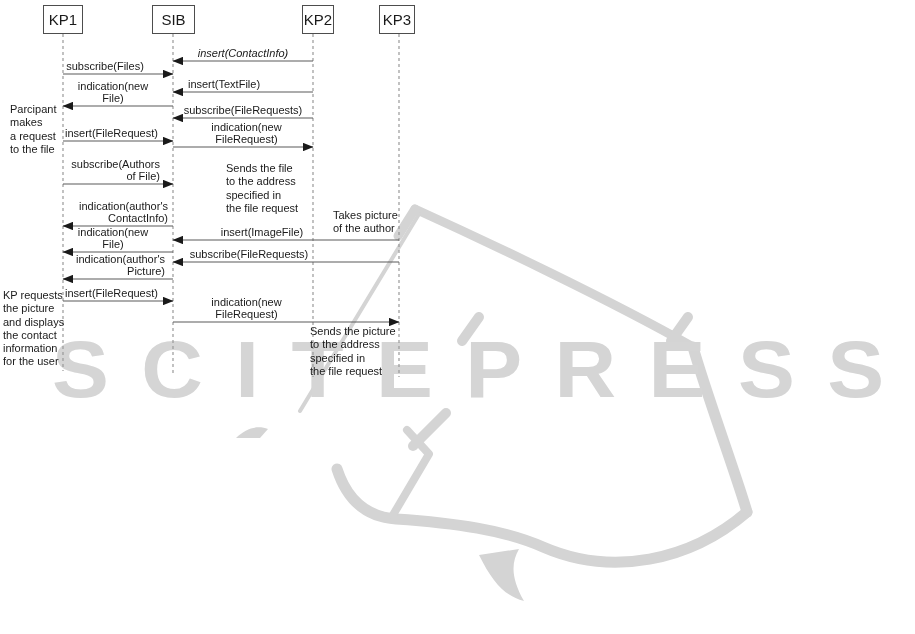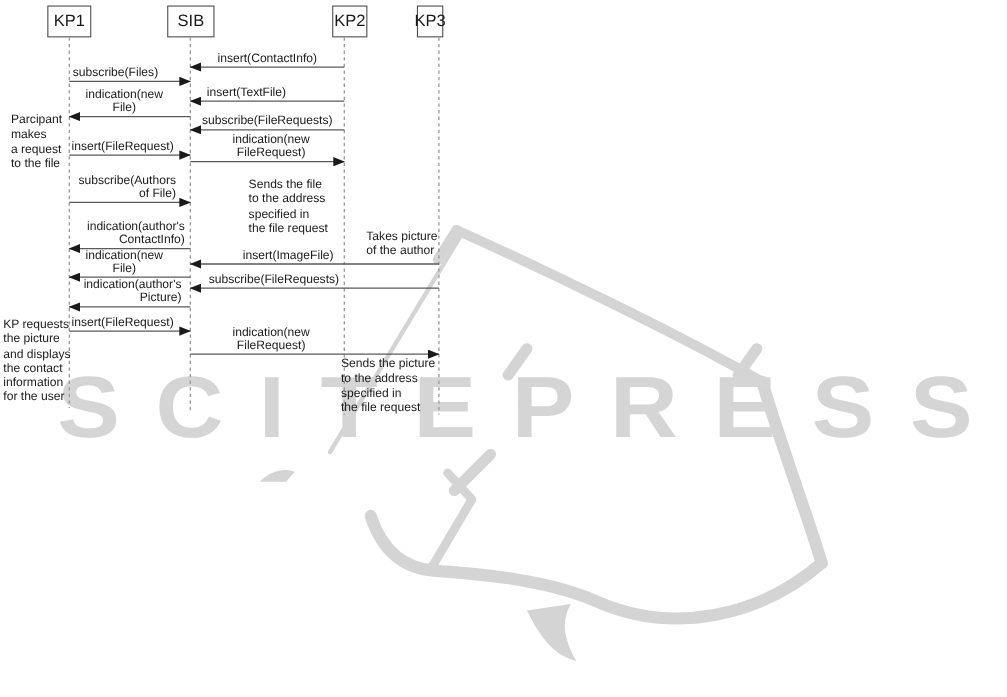--- a/index.html
+++ b/index.html
@@ -75,22 +75,22 @@
           <line x1="399" y1="262" x2="173" y2="262" stroke="#5a5a5a" stroke-width="1.2" marker-end="url(#arrow)"></line>
           <line x1="173" y1="279" x2="63" y2="279" stroke="#5a5a5a" stroke-width="1.2" marker-end="url(#arrow)"></line>
           <line x1="63" y1="301" x2="173" y2="301" stroke="#5a5a5a" stroke-width="1.2" marker-end="url(#arrow)"></line>
           <line x1="173" y1="322" x2="399" y2="322" stroke="#5a5a5a" stroke-width="1.2" marker-end="url(#arrow)"></line>
         </g>
     </svg>
     <div id="labels-layer">
         <div class="actor-box" style="left: 43px; width: 40px;">KP1</div>
         <div class="actor-box" style="left: 152px; width: 43px;">SIB</div>
         <div class="actor-box" style="left: 302px; width: 32px;">KP2</div>
-        <div class="actor-box" style="left: 379px; width: 24px;">KP3</div>
-        <div class="msg-label" style="left: 180px; width: 126px; text-align: center; bottom: 575px;">insert(ContactInfo)</div>
+        <div class="actor-box" style="left: 379px; width: 36px;">KP3</div>
+        <div class="msg-label" style="left: 180px; width: 126px; text-align: center; bottom: 575px; font-style: italic;">insert(ContactInfo)</div>
         <div class="msg-label" style="left: 66px; width: 78px; text-align: center; bottom: 562px;">subscribe(Files)</div>
         <div class="msg-label" style="left: 179px; width: 90px; text-align: center; bottom: 544px; margin-top: 40px;">insert(TextFile)</div>
         <div class="msg-label" style="left: 66px; width: 94px; text-align: center; bottom: 530px;">indication(new File)</div>
         <div class="msg-label" style="left: 183px; width: 120px; text-align: center; bottom: 518px;">subscribe(FileRequests)</div>
         <div class="msg-label" style="left: 64px; width: 95px; text-align: center; bottom: 495px;">insert(FileRequest)</div>
         <div class="msg-label" style="left: 180px; width: 133px; text-align: center; bottom: 489px;">indication(new FileRequest)</div>
         <div class="msg-label" style="left: 60px; width: 100px; text-align: right; bottom: 452px;">subscribe(Authors
 of File)</div>
         <div class="msg-label" style="left: 60px; width: 108px; text-align: right; bottom: 410px;">indication(author's
 ContactInfo)</div>

